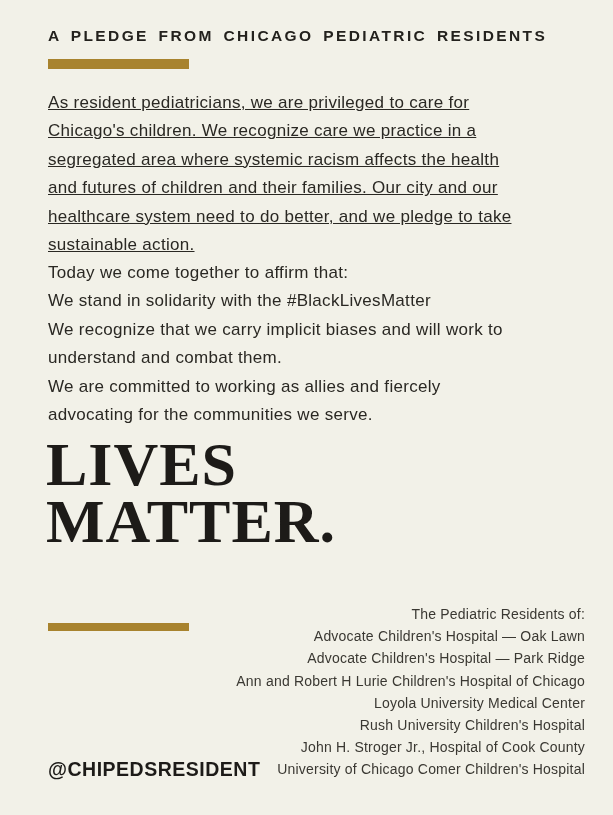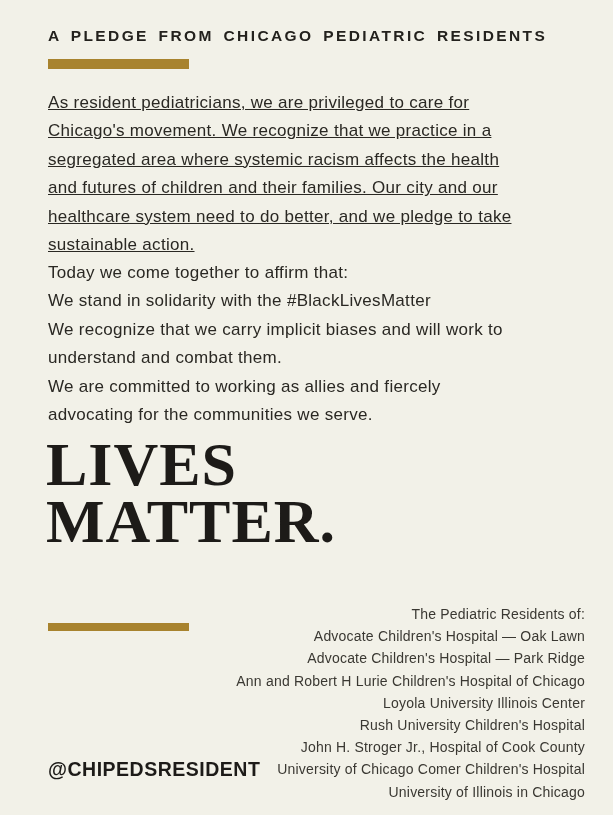--- a/index.html
+++ b/index.html
@@ -71,21 +71,21 @@
 <body>
 
 <div class="page">
 
   <h1 class="title">A PLEDGE FROM CHICAGO PEDIATRIC RESIDENTS</h1>
 
   <div class="gold-bar bar-top"></div>
 
   <div class="para para-1">
     <div>As resident pediatricians, we are privileged to care for</div>
-    <div>Chicago's movement. We recognize that we practice in a</div>
+    <div>Chicago's children. We recognize care we practice in a</div>
     <div>segregated area where systemic racism affects the health</div>
     <div>and futures of children and their families. Our city and our</div>
     <div>healthcare system need to do better, and we pledge to take</div>
     <div>sustainable action.</div>
   </div>
 
   <div class="para para-2">
     <div>Today we come together to affirm that:</div>
     <div>We stand in solidarity with the #BlackLivesMatter</div>
     <div>We recognize that we carry implicit biases and will work to</div>
@@ -99,22 +99,21 @@
     <div>MATTER.</div>
   </div>
 
   <div class="gold-bar bar-bottom"></div>
 
   <div class="credits">
     <div>The Pediatric Residents of:</div>
     <div>Advocate Children's Hospital — Oak Lawn</div>
     <div>Advocate Children's Hospital — Park Ridge</div>
     <div>Ann and Robert H Lurie Children's Hospital of Chicago</div>
-    <div>Loyola University Illinois Center</div>
+    <div>Loyola University Medical Center</div>
     <div>Rush University Children's Hospital</div>
     <div>John H. Stroger Jr., Hospital of Cook County</div>
     <div>University of Chicago Comer Children's Hospital</div>
-    <div>University of Illinois in Chicago</div>
   </div>
 
   <div class="handle">@CHIPEDSRESIDENT</div>
 
 </div>
 
 </body></html>

